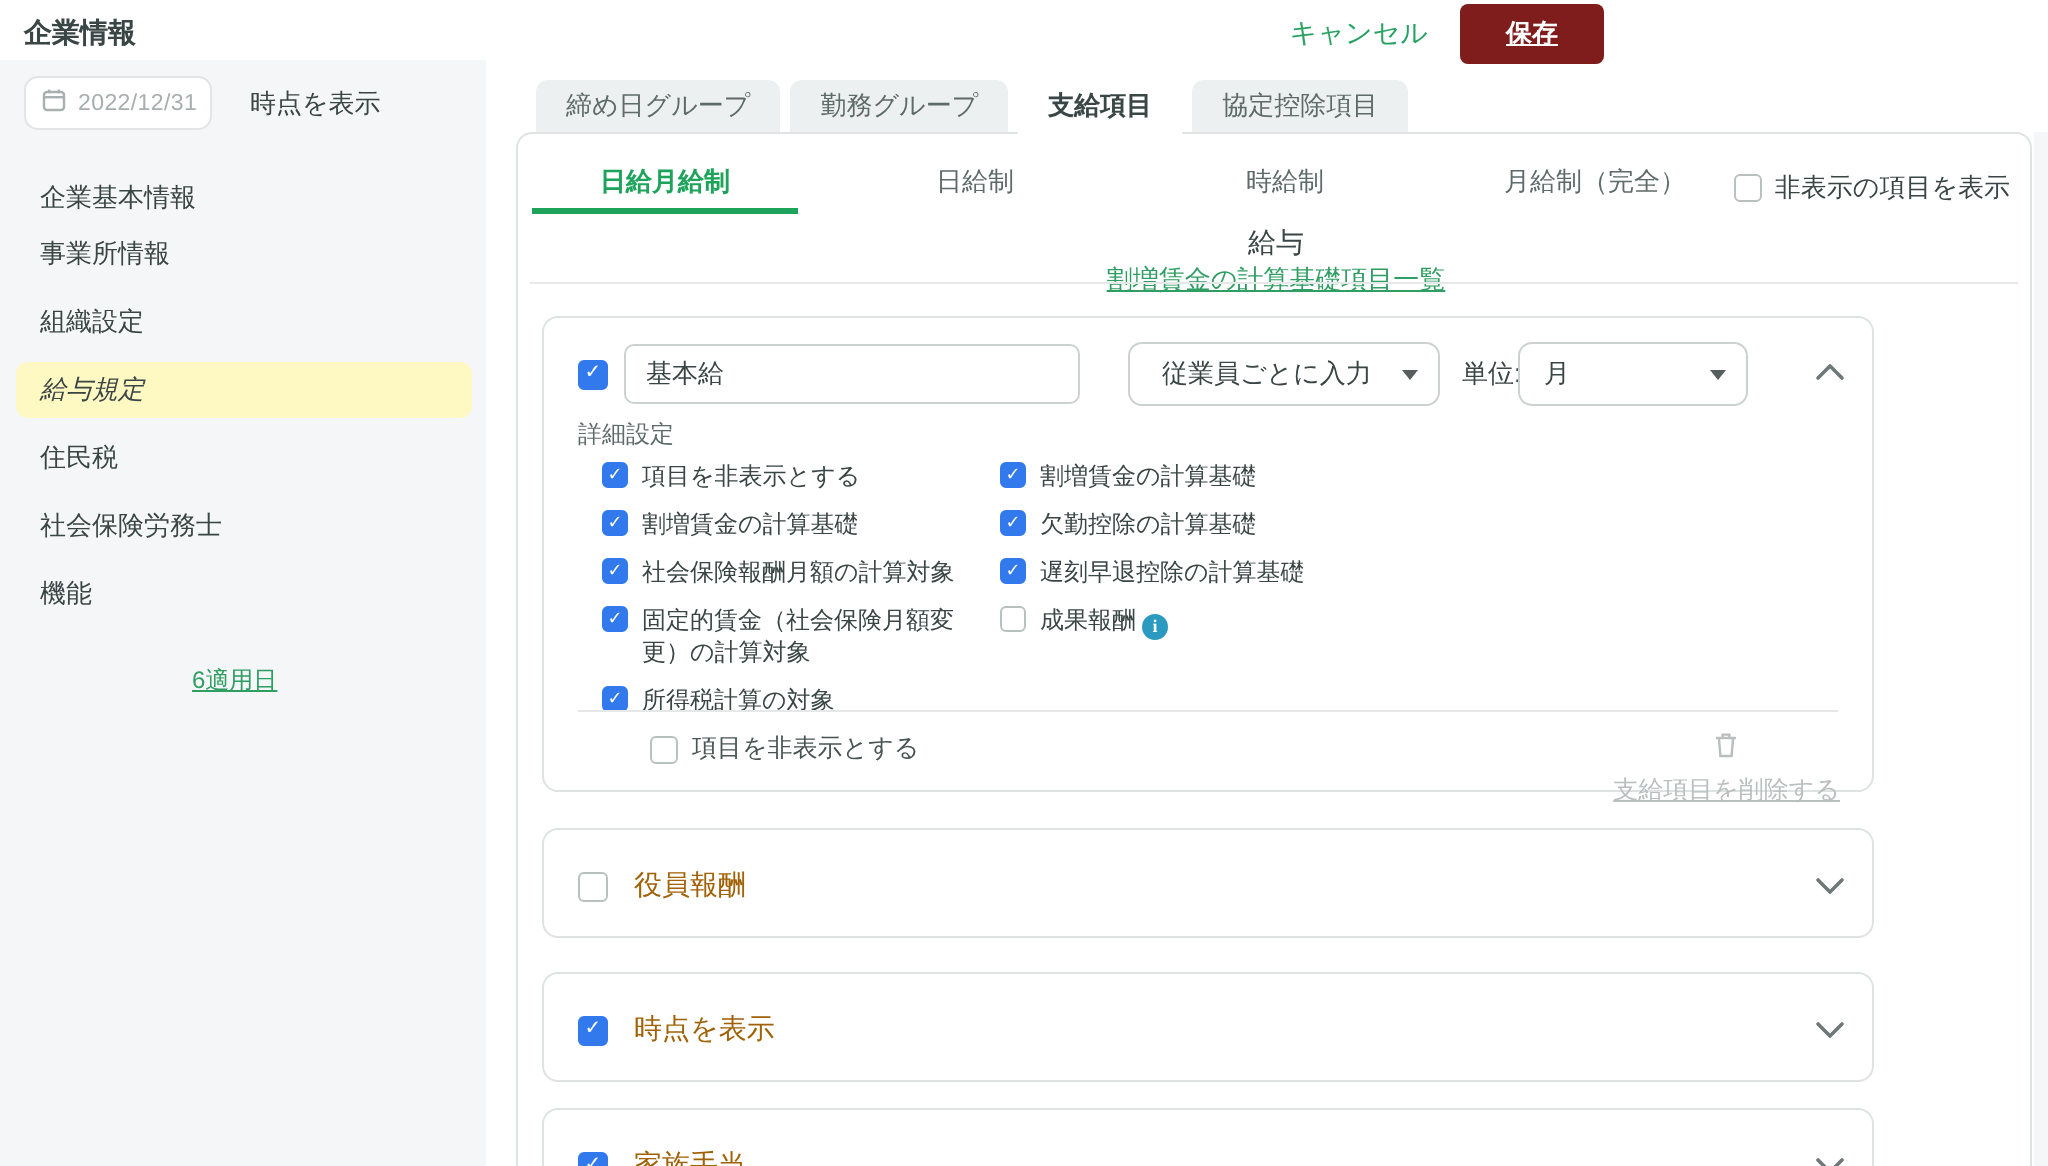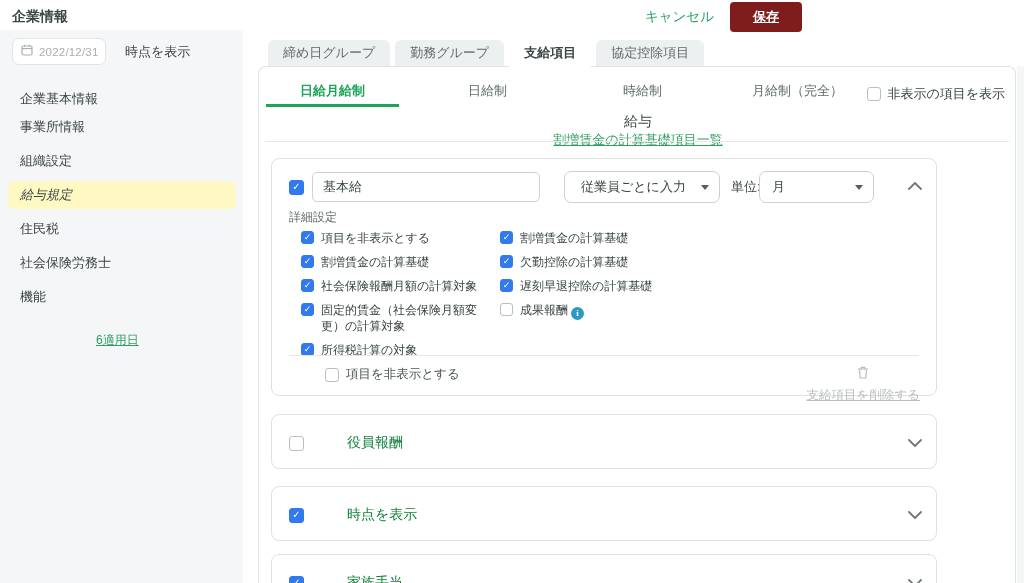--- a/index.html
+++ b/index.html
@@ -92,21 +92,21 @@
   .info-dot::after { content:"i"; display:block; color:#fff; font-size:9px; font-weight:bold;
     text-align:center; line-height:13px; font-family:"Liberation Serif",serif; }
   .card-hr { position:absolute; left:17px; right:17px; top:196px; border-top:1px solid #e6e8e8; }
   .hide-row { position:absolute; left:17px; top:207px; display:flex; align-items:center; gap:7px; cursor:pointer;padding-left:36px; }
   .hide-row .lbl { font-size:12.5px; color:#4a5454; }
   .delete-row { position:absolute; right:16px; top:207px; display:flex; align-items:center; gap:5px; cursor:default;flex-direction:column; }
   .delete-row .lbl { font-size:12.5px; color:#b9bebe; text-decoration:underline; }
   
   .ccard-row { position:absolute; left:17px; top:19px; display:flex; align-items:center; gap:13px; }
   .ccard-row .cb { width:15px; height:15px; }
-  .ccard-title { font-size:14px; color:#15803d;margin-left:30px; }
+  .ccard-title { font-size:14px; color:#a16207; }
   .expand-btn { position:absolute; right:13px; top:21px; width:16px; height:14px; cursor:pointer; }
 </style>
 </head>
 <body>
 
 <div class="stage">
 
   <div class="header">
     <div class="page-title">企業情報</div>
     <div class="header-actions">

